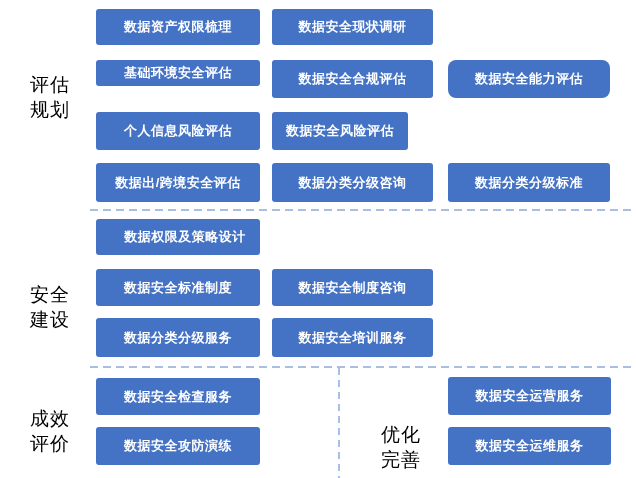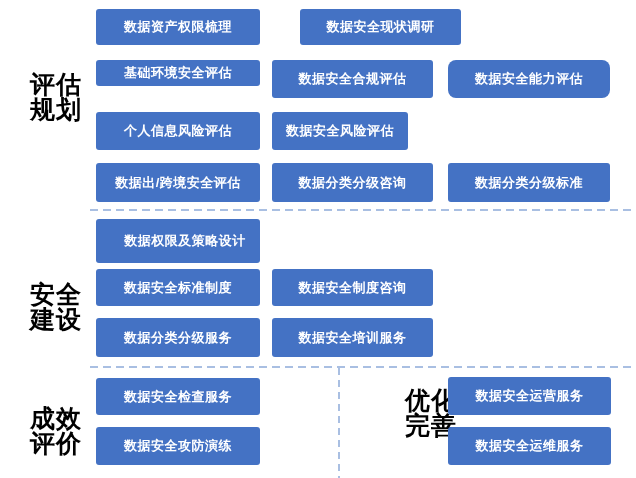--- a/index.html
+++ b/index.html
@@ -25,22 +25,22 @@
     justify-content: center;
     font-size: 13px;
     font-weight: bold;
     letter-spacing: 0.5px;
     text-align: center;
     box-sizing: border-box;
   }
   .phase-label {
     position: absolute;
     color: var(--label, #000000);
-    font-size: 25px;
-    font-weight: bold;
+    font-size: 19px;
+    font-weight: normal;
     line-height: 25px;
     white-space: pre-line;
     letter-spacing: 1px;
   }
   .divider-h {
     position: absolute;
     height: 2px;
     background: repeating-linear-gradient(90deg,
       var(--divider, #A9BFE2) 0 8px,
       transparent 8px 13px);
@@ -55,55 +55,55 @@
 </style>
 </head>
 <body>
 
 <div class="canvas">
 
   <div class="phase-label" style="left:30px; top:72px;">评估
 规划</div>
 
   <div class="box" style="left:96px; top:9px;  width:164px; height:36px;">数据资产权限梳理</div>
-  <div class="box" style="left:272px; top:9px; width:161px; height:36px;margin-left:28px;">数据安全现状调研</div>
+  <div class="box" style="left:272px; top:9px; width:161px; height:36px;">数据安全现状调研</div>
 
   <div class="box" style="left:96px; top:60px;  width:164px; height:26px;">基础环境安全评估</div>
   <div class="box" style="left:272px; top:60px; width:161px; height:38px;">数据安全合规评估</div>
   <div class="box" style="left:448px; top:60px; width:162px; height:38px;border-radius:8px;">数据安全能力评估</div>
 
   <div class="box" style="left:96px; top:112px;  width:164px; height:38px;font-family:Liberation Serif, serif;">个人信息风险评估</div>
   <div class="box" style="left:272px; top:112px; width:136px; height:38px;">数据安全风险评估</div>
 
   <div class="box" style="left:96px; top:163px;  width:164px; height:39px;">数据出/跨境安全评估</div>
   <div class="box" style="left:272px; top:163px; width:161px; height:39px;">数据分类分级咨询</div>
   <div class="box" style="left:448px; top:163px; width:162px; height:39px;">数据分类分级标准</div>
 
   <div class="divider-h" style="left:90px; top:209px; width:546px;"></div>
 
   <div class="phase-label" style="left:30px; top:282px;">安全
 建设</div>
 
-  <div class="box" style="left:96px; top:219px; width:164px; height:44px;padding-left:14px;">数据权限及策略设计</div>
+  <div class="box" style="left:96px; top:219px; width:164px; height:36px;padding-left:14px;">数据权限及策略设计</div>
 
   <div class="box" style="left:96px; top:269px;  width:164px; height:37px;font-family:Liberation Mono, monospace;">数据安全标准制度</div>
   <div class="box" style="left:272px; top:269px; width:161px; height:37px;">数据安全制度咨询</div>
 
   <div class="box" style="left:96px; top:318px;  width:164px; height:39px;">数据分类分级服务</div>
   <div class="box" style="left:272px; top:318px; width:161px; height:39px;">数据安全培训服务</div>
 
   <div class="divider-h" style="left:90px; top:366px; width:546px;"></div>
 
   <div class="phase-label" style="left:30px; top:406px;">成效
 评价</div>
 
   <div class="box" style="left:96px; top:378px; width:164px; height:37px;">数据安全检查服务</div>
   <div class="box" style="left:96px; top:427px; width:164px; height:38px;">数据安全攻防演练</div>
 
   <div class="divider-v" style="left:338px; top:368px; height:110px;"></div>
 
-  <div class="phase-label" style="left:381px; top:388px;margin-left:24px;">优化
+  <div class="phase-label" style="left:381px; top:422px;">优化
 完善</div>
 
   <div class="box" style="left:448px; top:377px; width:163px; height:38px;">数据安全运营服务</div>
   <div class="box" style="left:448px; top:427px; width:163px; height:38px;">数据安全运维服务</div>
 
 </div>
 
 </body></html>

